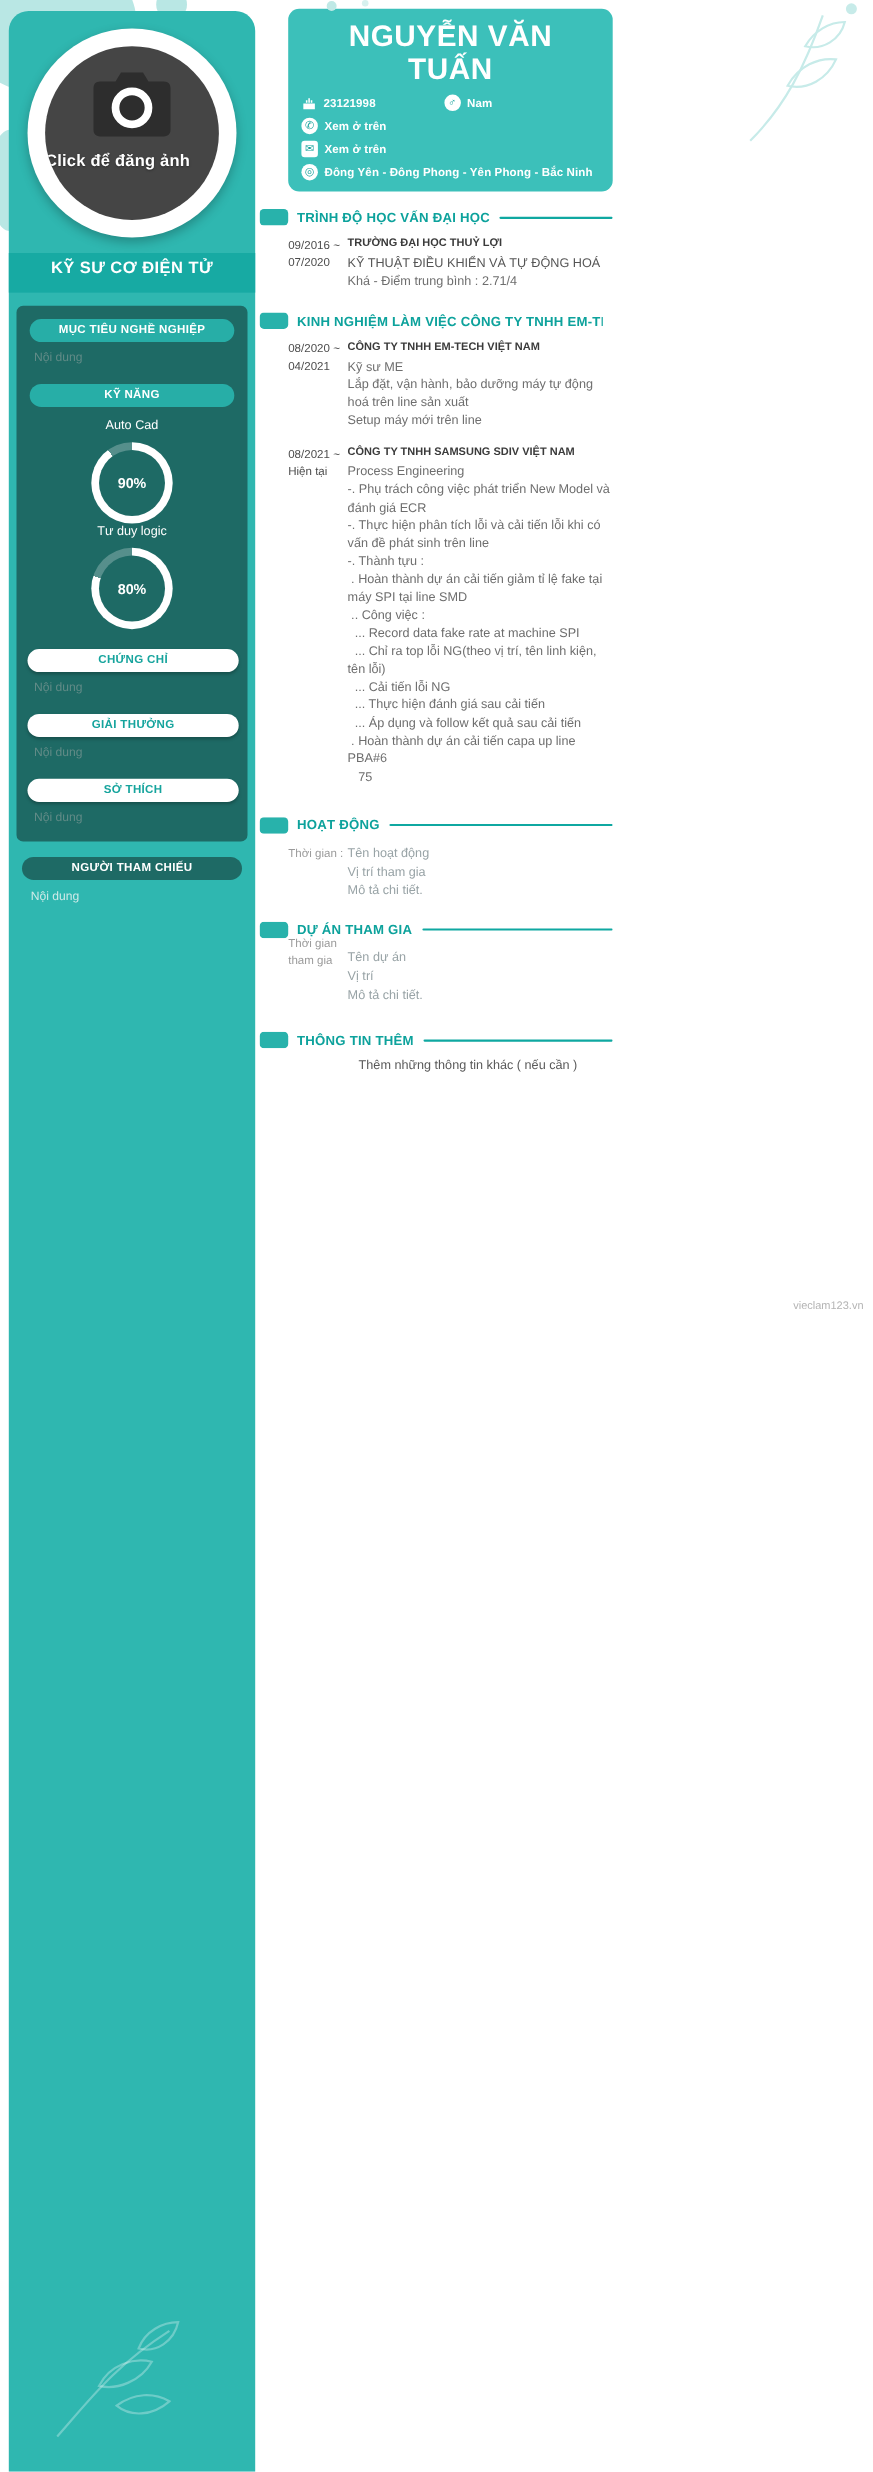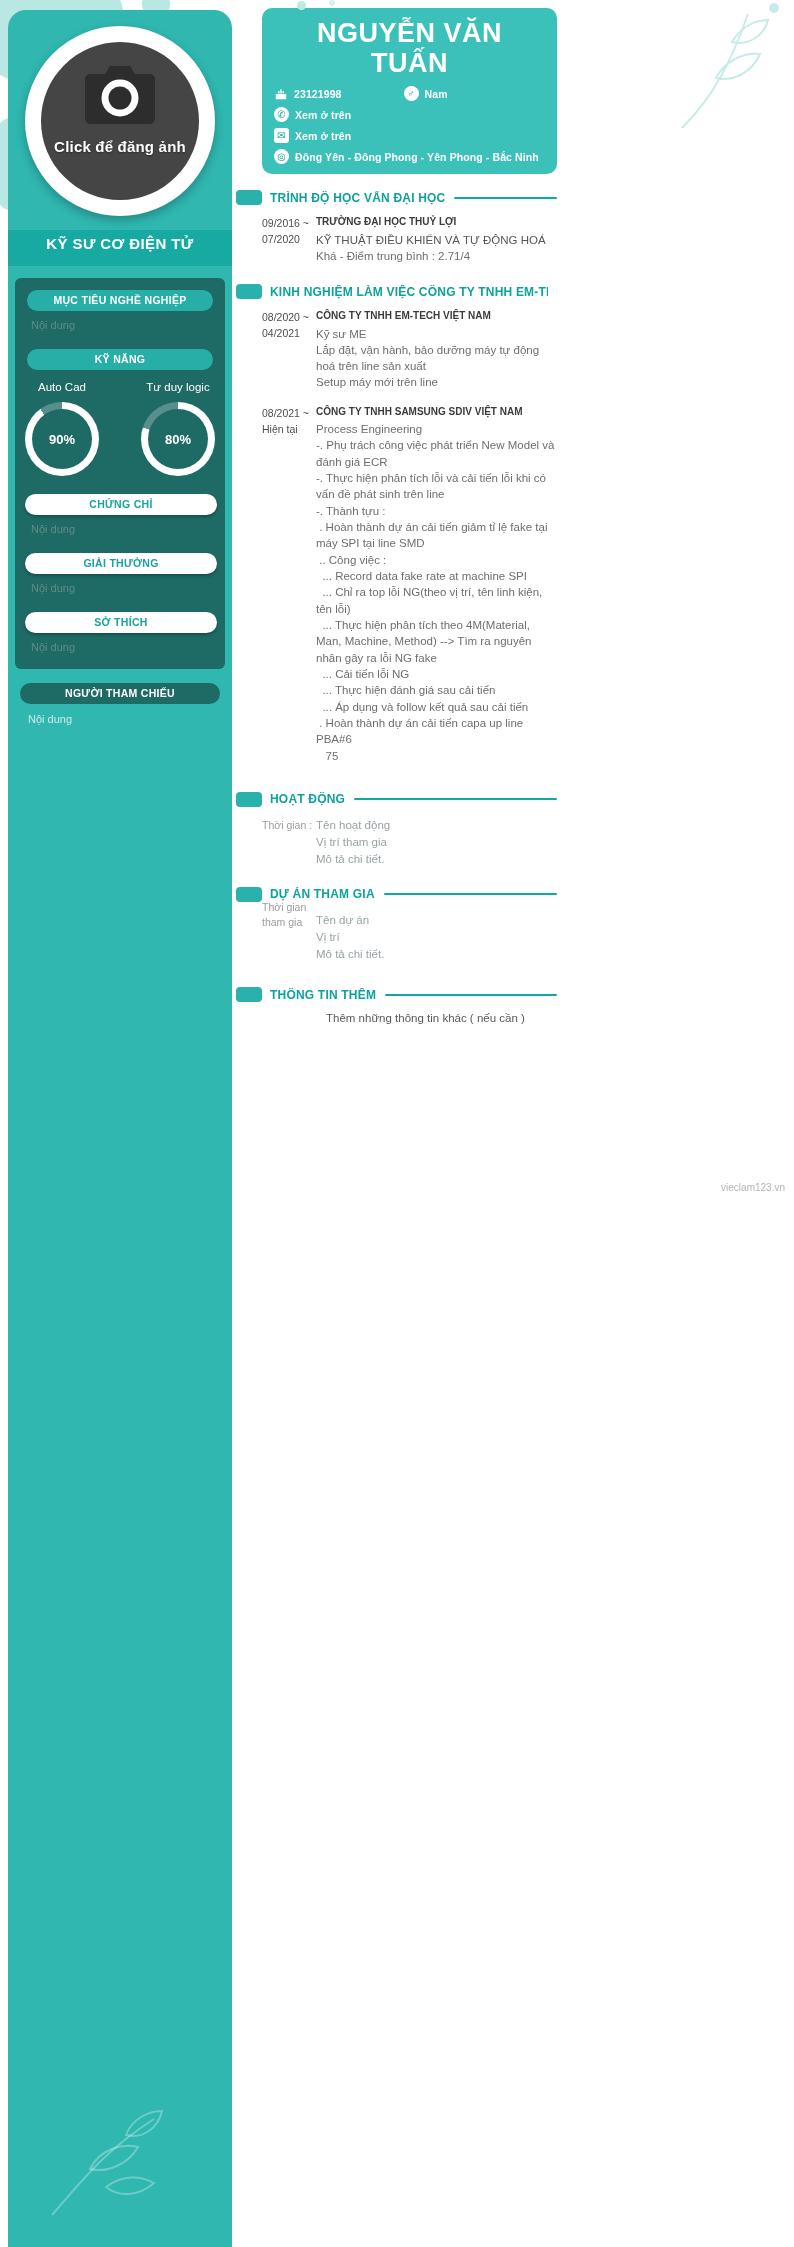--- a/index.html
+++ b/index.html
@@ -30,21 +30,21 @@
     background:#ffffff;border-radius:50%;
     box-shadow:0 4px 10px rgba(0,0,0,0.25);
     display:flex;align-items:center;justify-content:center;cursor:pointer;
   }
   .photo-inner{
     position:relative;width:158px;height:158px;border-radius:50%;
     background:#454545;overflow:hidden;
   }
   .camera{position:absolute;left:50%;top:22px;transform:translateX(-50%);}
   .photo-label{
-    position:absolute;left:0;right:0;top:96px;text-align:center;
+    position:absolute;left:0;right:0;top:96px;
     color:#ffffff;font-size:15px;font-weight:bold;letter-spacing:.2px;
     text-shadow:0 1px 2px rgba(0,0,0,0.4);white-space:nowrap;
   }
   .job-title{
     margin-top:14px;height:36px;line-height:28px;background:#17aaa3;
     color:#ffffff;text-align:center;font-size:15px;font-weight:bold;letter-spacing:.4px;
   }
   .panel{
     margin:12px 7px 0;background:#1e6a65;border-radius:6px;
     padding:12px 10px 16px;
@@ -52,21 +52,21 @@
   .pill{
     display:block;margin:0 auto;height:21px;line-height:21px;border-radius:12px;
     text-align:center;font-size:10.5px;font-weight:bold;letter-spacing:.3px;cursor:pointer;
   }
   .pill-teal{width:186px;background:#27aea7;color:#ffffff;}
   .pill-white{width:192px;background:#ffffff;color:#16a49d;box-shadow:0 2px 3px rgba(0,0,0,0.25);}
   .pill-dark{width:200px;background:#1e6a65;color:#ffffff;margin-top:14px;}
   .muted{margin:8px 0 0 6px;font-size:11px;color:#628b87;}
   .muted-light{margin:9px 0 0 20px;font-size:11px;color:#cfeae8;}
   .mt18{margin-top:18px;}
-  .skills{display:flex;justify-content:space-between;margin-top:10px;}
+  .skills{display:flex;justify-content:flex-end;margin-top:10px;flex-direction:column;}
   .skill{text-align:center;}
   .skill-name{color:#ffffff;font-size:11.5px;line-height:14px;}
   .donut{
     position:relative;width:74px;height:74px;border-radius:50%;margin:8px auto 0;
   }
   .donut::after{
     content:"";position:absolute;inset:7px;border-radius:50%;background:#1e6a65;
   }
   .donut-val{
     position:absolute;inset:0;display:flex;align-items:center;justify-content:center;
@@ -291,21 +291,20 @@
           <div class="company">CÔNG TY TNHH SAMSUNG SDIV VIỆT NAM</div>
           <div>
               <div class="desc-line">Process Engineering</div>
               <div class="desc-line">-. Phụ trách công việc phát triển New Model và đánh giá ECR</div>
               <div class="desc-line">-. Thực hiện phân tích lỗi và cải tiến lỗi khi có vấn đề phát sinh trên line</div>
               <div class="desc-line">-. Thành tựu :</div>
               <div class="desc-line"> . Hoàn thành dự án cải tiến giảm tỉ lệ fake tại máy SPI tại line SMD</div>
               <div class="desc-line"> .. Công việc :</div>
               <div class="desc-line">  ... Record data fake rate at machine SPI</div>
               <div class="desc-line">  ... Chỉ ra top lỗi NG(theo vị trí, tên linh kiện, tên lỗi)</div>
-              <div class="desc-line">  ... Thực hiện phân tích theo 4M(Material, Man, Machine, Method) --&gt; Tìm ra nguyên nhân gây ra lỗi NG fake</div>
               <div class="desc-line">  ... Cải tiến lỗi NG</div>
               <div class="desc-line">  ... Thực hiện đánh giá sau cải tiến</div>
               <div class="desc-line">  ... Áp dụng và follow kết quả sau cải tiến</div>
               <div class="desc-line"> . Hoàn thành dự án cải tiến capa up line PBA#6</div>
               <div class="desc-line">   75</div>
             </div>
         </div>
       </div>
     </section>
 

